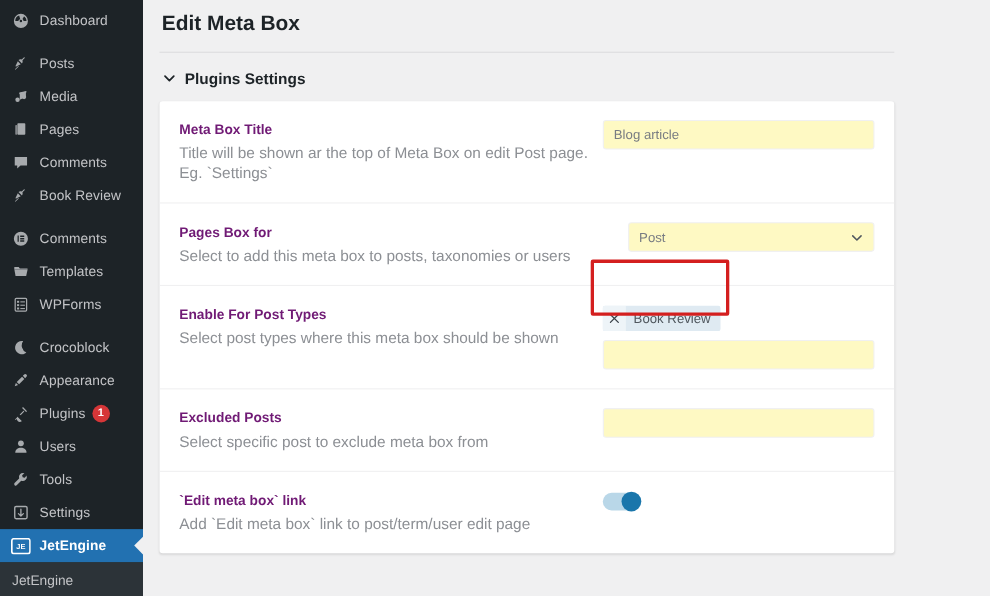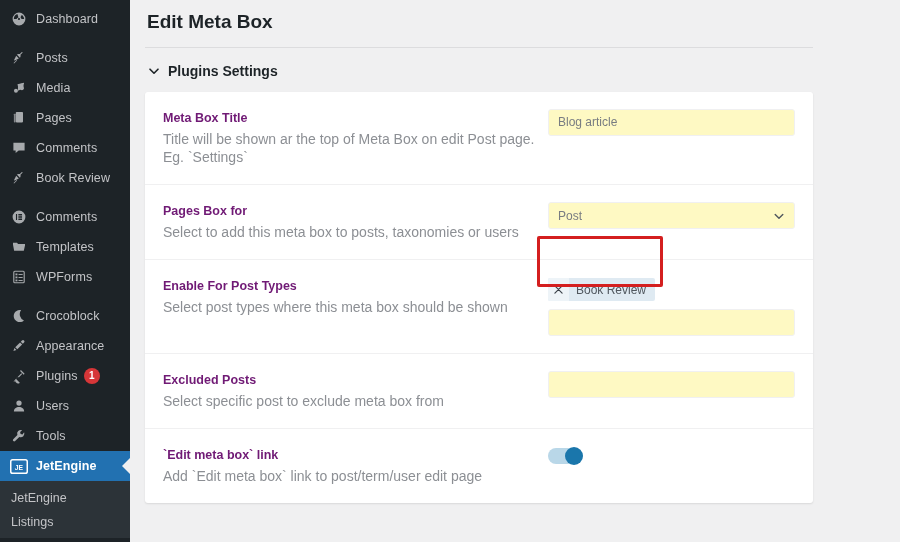--- a/index.html
+++ b/index.html
@@ -140,21 +140,21 @@
     height: 27px;
     background: #fef9c3;
     border: 1px solid #f0f0f1;
     border-radius: 3px;
     display: flex; align-items: center;
     padding: 0 9px;
     font-size: 12px;
     color: #787c82;
     cursor: text;
   }
-  .field.select { justify-content: space-between; cursor: pointer; }
+  .field.select { justify-content: space-between; cursor: pointer; margin-left: 23px; }
   .field.select .sel-chev { color: #50575e; display: flex; align-items: center; }
   .field.empty { color: transparent; }
 
   
   .chip-area { display: flex; flex-wrap: wrap; gap: 6px; padding-top: 1px; }
   .chip {
     display: inline-flex; align-items: stretch;
     height: 23px;
     background: #dfeaf2;
     border-radius: 2px;
@@ -339,20 +339,29 @@
           </span>
           <span class="mi-label">Users</span>
         </div>
         <div class="menu-item">
           <span class="mi-icon">
             <svg width="16" height="16" viewBox="0 0 20 20" fill="currentColor">
               <path d="M16.4 5.2a4.6 4.6 0 0 1-6 6L5.2 16.4a1.7 1.7 0 0 1-2.4-2.4l5.2-5.2a4.6 4.6 0 0 1 6-6L11.4 5l.6 2.4 2.4.6z"></path>
             </svg>
           </span>
           <span class="mi-label">Tools</span>
+        </div>
+        <div class="menu-item">
+          <span class="mi-icon">
+            <svg width="16" height="16" viewBox="0 0 20 20" fill="currentColor">
+              <rect x="3" y="3" width="14" height="14" rx="1.6" fill="none" stroke="currentColor" stroke-width="1.6"></rect>
+              <path d="M10 6v8M7.2 11.2 10 14l2.8-2.8" fill="none" stroke="currentColor" stroke-width="1.5" stroke-linecap="round" stroke-linejoin="round"></path>
+            </svg>
+          </span>
+          <span class="mi-label">Settings</span>
         </div>
         <div class="menu-item current">
           <span class="mi-icon">
             <svg width="18" height="15" viewBox="0 0 24 20">
               <rect x="1" y="1" width="22" height="18" rx="2.5" fill="none" stroke="currentColor" stroke-width="2"></rect>
               <text x="12" y="14" font-size="9" font-weight="700" text-anchor="middle" fill="currentColor" font-family="Liberation Sans, sans-serif">JE</text>
             </svg>
           </span>
           <span class="mi-label">JetEngine</span>
           <span class="mi-arrow"></span>

